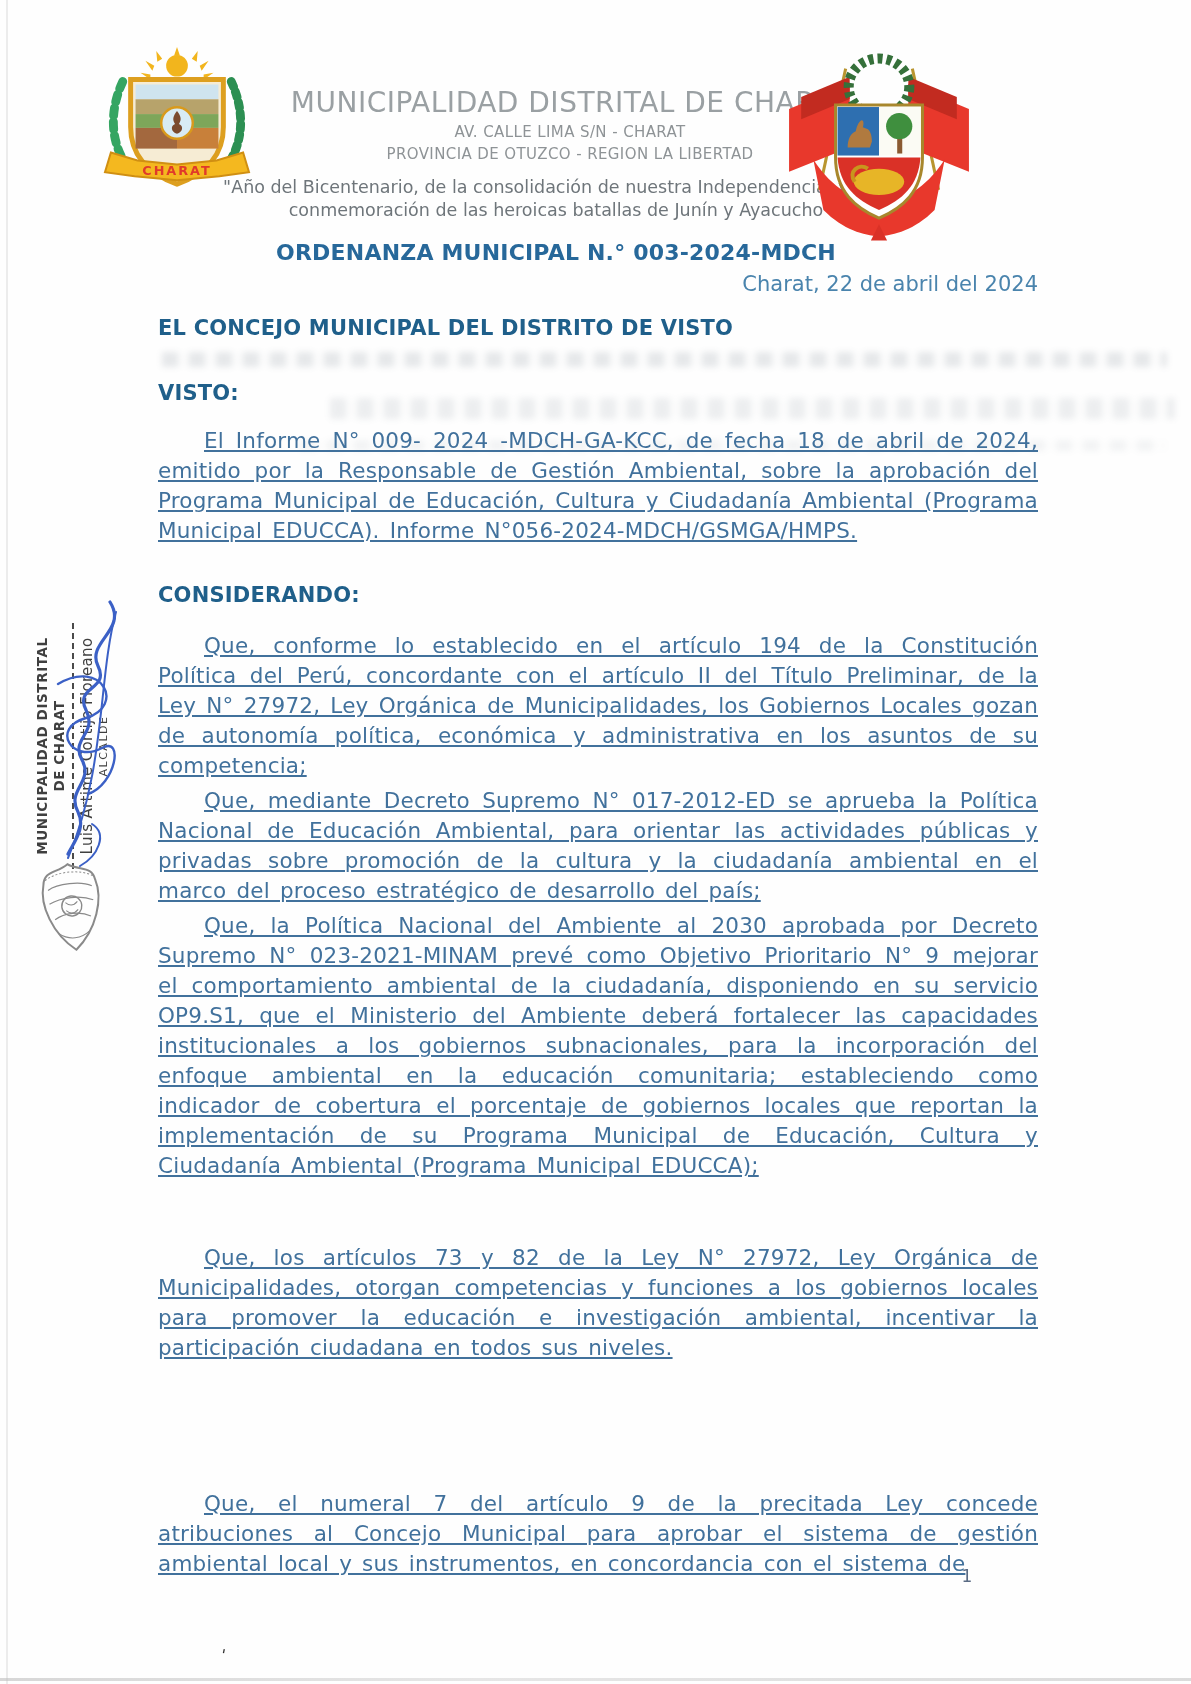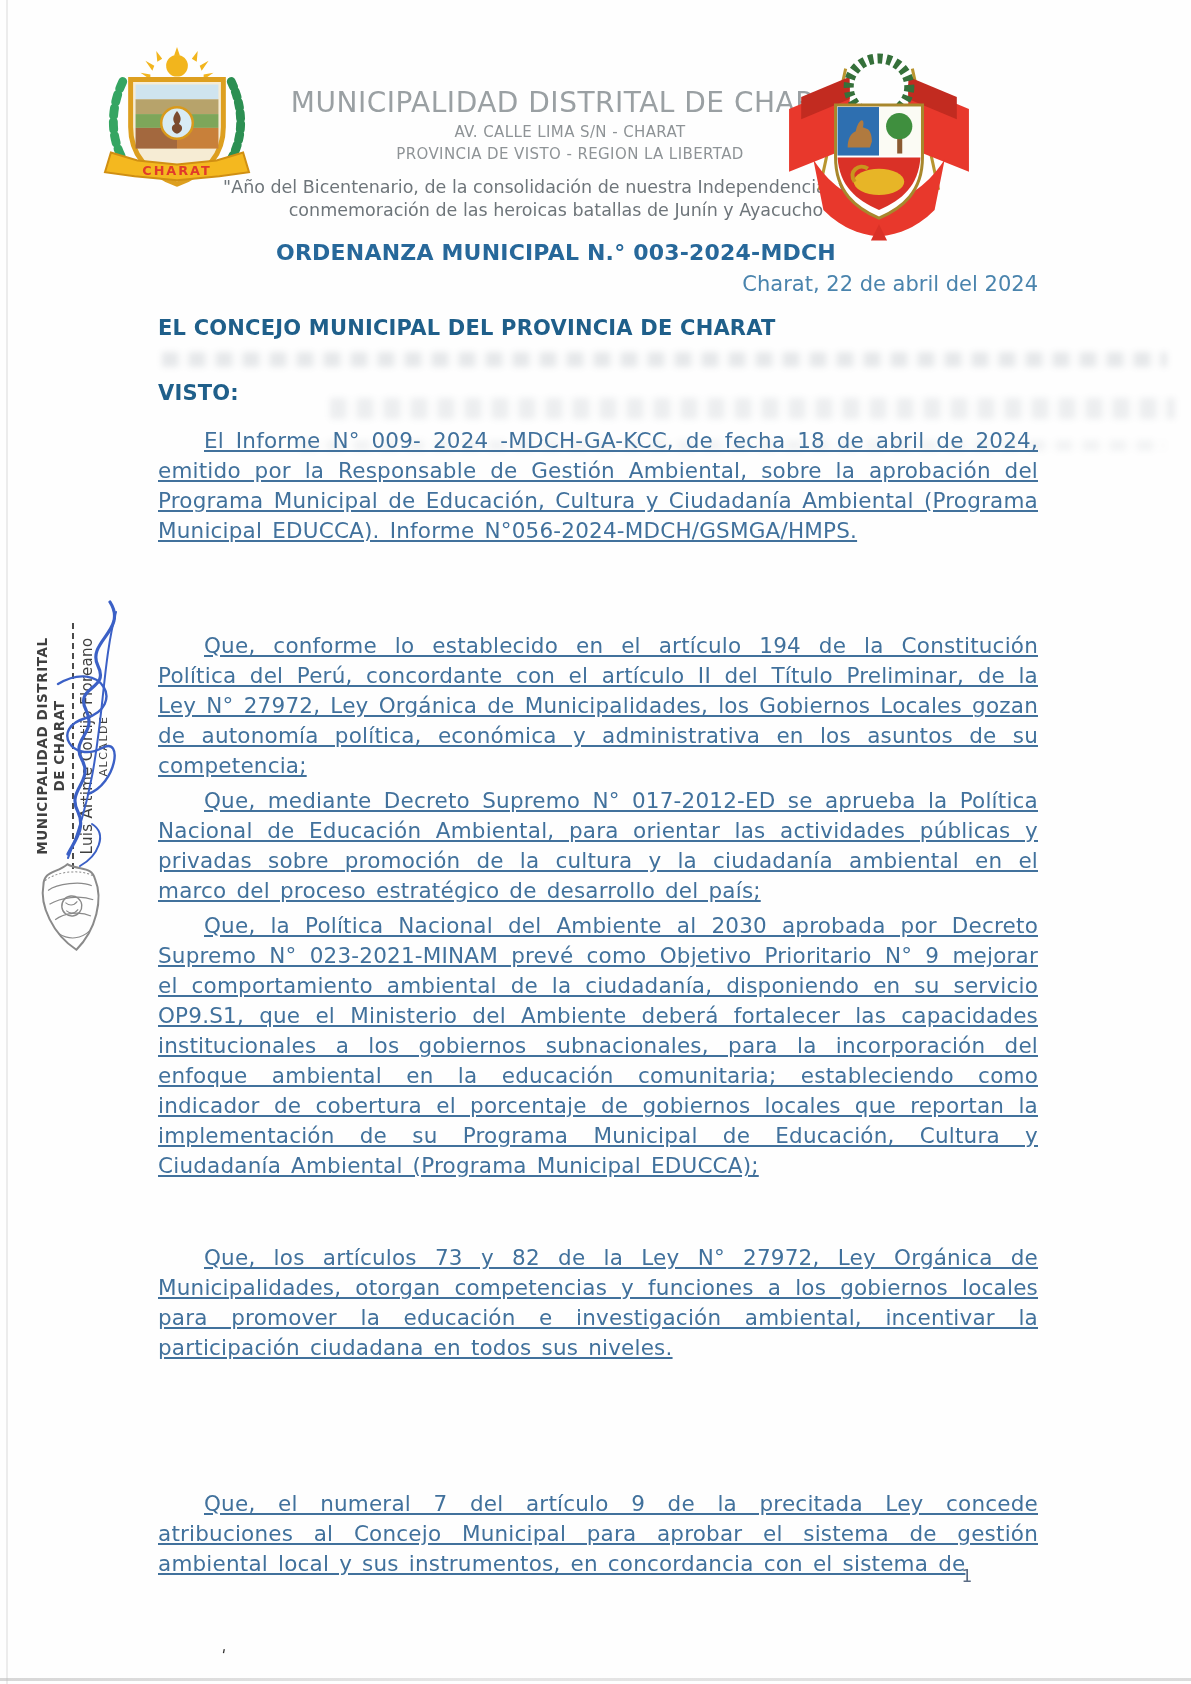--- a/index.html
+++ b/index.html
@@ -109,37 +109,38 @@
     <circle cx="115" cy="87" r="13" fill="#3f8f3e"></circle>
     <path d="M54,118 h82 c-2,28 -18,42 -41,52 c-23,-10 -39,-24 -41,-52 Z" fill="#da3127"></path>
     <ellipse cx="95" cy="142" rx="25" ry="13" fill="#e7b527"></ellipse>
     <path d="M71,142 c-7,-10 4,-19 13,-13" stroke="#c8961d" stroke-width="4" fill="none"></path>
     <path d="M95,184 l-8,16 h16 Z" fill="#da3127"></path>
   </svg>
 
   <div class="header-center">
     <div class="muni-title">MUNICIPALIDAD DISTRITAL DE CHARAT</div>
     <div class="addr">AV. CALLE LIMA S/N - CHARAT</div>
-    <div class="addr">PROVINCIA DE VISTO - REGION LA LIBERTAD</div>
+    <div class="addr">PROVINCIA DE OTUZCO - REGION LA LIBERTAD</div>
   </div>
 
   <div class="quote">
     <div>"Año del Bicentenario, de la consolidación de nuestra Independencia, y de la</div>
     <div>conmemoración de las heroicas batallas de Junín y Ayacucho"</div>
   </div>
 
   <div class="ghost ghost1"></div>
   <div class="ghost ghost2"></div>
   <div class="ghost ghost3"></div>
 
   <div class="doc-title">ORDENANZA MUNICIPAL N.° 003-2024-MDCH</div>
   <div class="dateline">Charat, 22 de abril del 2024</div>
-  <div class="heading h-council">EL CONCEJO MUNICIPAL DEL PROVINCIA DE CHARAT</div>
+  <div class="heading h-council">EL CONCEJO MUNICIPAL DEL DISTRITO DE VISTO</div>
   <div class="heading h-visto">VISTO:</div>
   <div class="para p-visto">El Informe N° 009- 2024 -MDCH-GA-KCC, de fecha 18 de abril de 2024, emitido por la Responsable de Gestión Ambiental, sobre la aprobación del Programa Municipal de Educación, Cultura y Ciudadanía Ambiental (Programa Municipal EDUCCA). Informe N°056-2024-MDCH/GSMGA/HMPS.</div>
+  <div class="heading h-considerando">CONSIDERANDO:</div>
   <div class="para p1">Que, conforme lo establecido en el artículo 194 de la Constitución Política del Perú, concordante con el artículo II del Título Preliminar, de la Ley N° 27972, Ley Orgánica de Municipalidades, los Gobiernos Locales gozan de autonomía política, económica y administrativa en los asuntos de su competencia;</div>
   <div class="para p2">Que, mediante Decreto Supremo N° 017-2012-ED se aprueba la Política Nacional de Educación Ambiental, para orientar las actividades públicas y privadas sobre promoción de la cultura y la ciudadanía ambiental en el marco del proceso estratégico de desarrollo del país;</div>
   <div class="para p3">Que, la Política Nacional del Ambiente al 2030 aprobada por Decreto Supremo N° 023-2021-MINAM prevé como Objetivo Prioritario N° 9 mejorar el comportamiento ambiental de la ciudadanía, disponiendo en su servicio OP9.S1, que el Ministerio del Ambiente deberá fortalecer las capacidades institucionales a los gobiernos subnacionales, para la incorporación del enfoque ambiental en la educación comunitaria; estableciendo como indicador de cobertura el porcentaje de gobiernos locales que reportan la implementación de su Programa Municipal de Educación, Cultura y Ciudadanía Ambiental (Programa Municipal EDUCCA);</div>
   <div class="para p4">Que, los artículos 73 y 82 de la Ley N° 27972, Ley Orgánica de Municipalidades, otorgan competencias y funciones a los gobiernos locales para promover la educación e investigación ambiental, incentivar la participación ciudadana en todos sus niveles.</div>
   <div class="para p6">Que, el numeral 7 del artículo 9 de la precitada Ley concede atribuciones al Concejo Municipal para aprobar el sistema de gestión ambiental local y sus instrumentos, en concordancia con el sistema de</div>
 
   <div class="page-number">1</div>
   <div class="artifact-mark">'</div>
 
   <div class="stamp">

